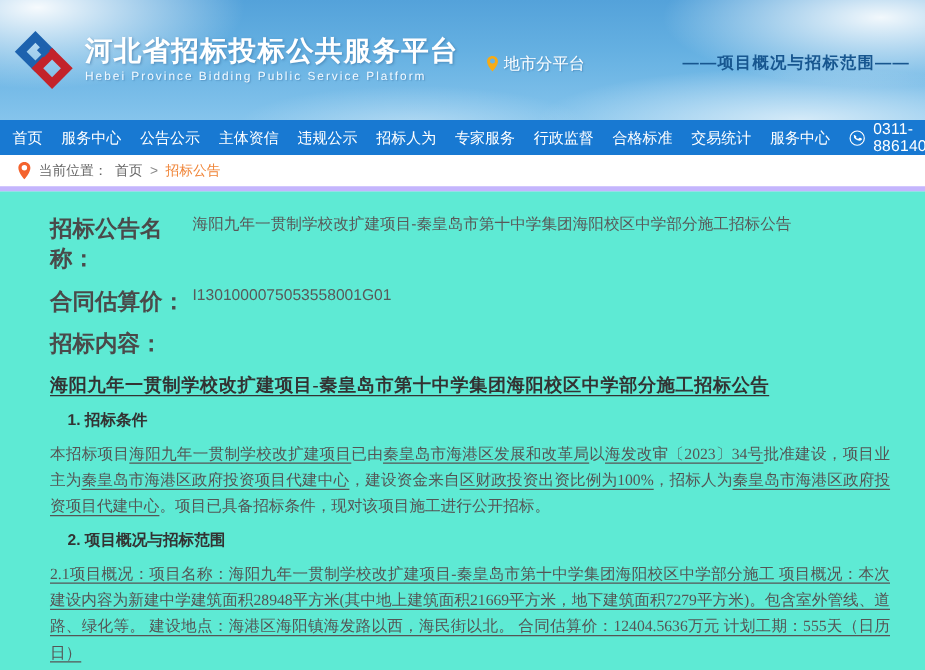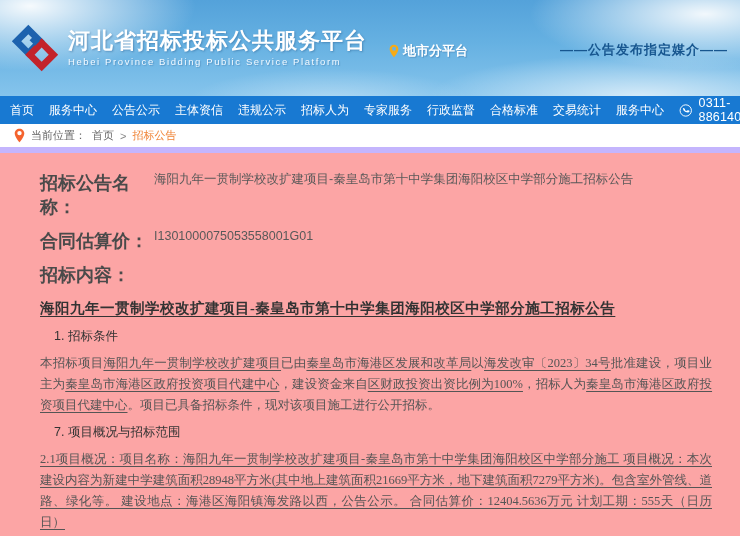--- a/index.html
+++ b/index.html
@@ -1,71 +1,71 @@
 <!DOCTYPE html>
 <html><head>
 <meta charset="utf-8">
 <style>
   * { margin:0; padding:0; box-sizing:border-box; }
   html,body { background:#fff; }
   body { font-family:"Liberation Sans","DejaVu Sans",sans-serif; }
-  .page { position:relative; width:740px; height:536px; overflow:hidden; background:#fca5a5; margin:0 auto; }
+  .page { position:relative; width:740px; height:536px; overflow:hidden; background:#5eead4; margin:0 auto; }
 
   
   .site-header{
     height:96px; display:flex; align-items:center; padding:0 12px 0 10px;
     background:
       radial-gradient(ellipse 230px 90px at 30px 6px,  rgba(255,255,255,.95), rgba(255,255,255,0) 72%),
       radial-gradient(ellipse 250px 80px at 705px 14px, rgba(255,255,255,.92), rgba(255,255,255,0) 70%),
       radial-gradient(ellipse 300px 60px at 640px 96px, rgba(255,255,255,.65), rgba(255,255,255,0) 70%),
       radial-gradient(ellipse 200px 45px at 330px 100px, rgba(255,255,255,.35), rgba(255,255,255,0) 70%),
       linear-gradient(180deg,#54a2da 0%,#66b1e2 45%,#85c4ec 100%);
   }
   .logo-svg{ width:50px; height:50px; margin-right:8px; flex:0 0 auto; }
   .title-block{ line-height:1; }
   .site-title{ font-size:22px; font-weight:bold; color:#fff; letter-spacing:1px;
                text-shadow:1px 1px 2px rgba(40,90,140,.45); white-space:nowrap; }
   .site-subtitle{ font-size:9.5px; color:#f2f9ff; letter-spacing:1.6px; margin-top:5px;
                   text-shadow:1px 1px 1px rgba(40,90,140,.35); white-space:nowrap; }
   .sub-platform{ display:flex; align-items:center; gap:4px; margin-left:22px; margin-top:6px;
-                 color:#fff; font-size:13px; font-weight:bold; cursor:pointer;
+                 color:#fff; font-size:13px; font-weight:normal; cursor:pointer;
                  text-shadow:1px 1px 1px rgba(40,90,140,.35); white-space:nowrap; }
   .pin-yellow{ color:#f6ab17; width:10px; height:14px; }
   .media-note{ margin-left:auto; margin-top:4px; font-size:13px; font-weight:bold;
                color:#17568f; letter-spacing:1px; white-space:nowrap; }
 
   
   .main-nav{ height:28px; background:#1879d2; display:flex; align-items:center;
              padding:0 10px; gap:15px; }
   .nav-item{ color:#fff; font-size:12px; text-decoration:none; white-space:nowrap; cursor:pointer; }
   .nav-phone{ margin-left:auto; display:flex; align-items:center; gap:6px; color:#fff; }
   .phone-svg{ width:17px; height:17px; }
   .phone-number{ font-size:12.5px; color:#fff; letter-spacing:.2px; }
 
   
   .breadcrumb{ height:29px; display:flex; align-items:center; gap:6px; padding:0 14px;
-               border-bottom:6px solid #c4b5fd; background:#fff; }
+               border-bottom:4px solid #c4b5fd; background:#fff; }
   .pin-orange{ color:#f4632e; width:11px; height:15px; }
   .crumb-text{ font-size:11px; color:#666; }
   .crumb-link{ font-size:11px; color:#666; text-decoration:none; cursor:pointer; }
   .crumb-sep{ font-size:11px; color:#888; }
   .crumb-current{ font-size:11px; color:#f08437; }
 
   
   .content{ padding:18px 28px 0 40px; }
   .meta-row{ display:flex; margin-bottom:10px; }
   .meta-label{ width:114px; flex:0 0 auto; font-size:18px; font-weight:bold; color:#4a4a4a; }
   .meta-value{ font-size:12.5px; color:#595959; }
 
   .doc-title{ font-family:"Liberation Serif","DejaVu Serif",serif;
               font-size:14.5px; font-weight:bold; color:#333;
               text-decoration:underline; text-underline-offset:3px;
               margin:12px 0 10px 0; letter-spacing:.5px; }
 
-  .doc-heading{ font-size:12.5px; font-weight:normal; color:#333;
+  .doc-heading{ font-size:12.5px; font-weight:bold; color:#333;
                 padding-left:14px; margin:8px 0 8px 0; }
   .doc-para{ font-family:"Liberation Serif","DejaVu Serif",serif;
              font-size:12.5px; color:#555; line-height:21px;
              text-align:justify; margin:0 0 7px 0; }
   .doc-para .u{ text-decoration:underline; text-underline-offset:3px; }
 </style>
 </head>
 <body>
 
 <div class="page">
@@ -81,21 +81,21 @@
     <div class="title-block">
       <div class="site-title">河北省招标投标公共服务平台</div>
       <div class="site-subtitle">Hebei Province Bidding Public Service Platform</div>
     </div>
     <div class="sub-platform">
       <svg class="pin-yellow" viewBox="0 0 24 32">
         <path fill-rule="evenodd" fill="currentColor" d="M12 1C6 1 1.5 5.6 1.5 11.3 1.5 19.6 12 31 12 31s10.5-11.4 10.5-19.7C22.5 5.6 18 1 12 1zm0 14.6a4.8 4.8 0 110-9.6 4.8 4.8 0 010 9.6z"></path>
       </svg>
       <span>地市分平台</span>
     </div>
-    <div class="media-note">——公告发布指定媒介——</div>
+    <div class="media-note">——项目概况与招标范围——</div>
   </header>
 
   <nav class="main-nav">
     <a class="nav-item">首页</a>
     <a class="nav-item">服务中心</a>
     <a class="nav-item">公告公示</a>
     <a class="nav-item">主体资信</a>
     <a class="nav-item">违规公示</a>
     <a class="nav-item">招标人为</a>
     <a class="nav-item">专家服务</a>
@@ -133,18 +133,18 @@
     </div>
     <div class="meta-row">
       <span class="meta-label">招标内容：</span>
     </div>
 
     <h1 class="doc-title">海阳九年一贯制学校改扩建项目-秦皇岛市第十中学集团海阳校区中学部分施工招标公告</h1>
 
     <div id="doc-body">
         <div class="doc-heading">1. 招标条件</div>
         <p class="doc-para"><span>本招标项目</span><span class="u">海阳九年一贯制学校改扩建项目</span><span>已由</span><span class="u">秦皇岛市海港区发展和改革局</span><span>以</span><span class="u">海发改审〔2023〕34号</span><span>批准建设，项目业主为</span><span class="u">秦皇岛市海港区政府投资项目代建中心</span><span>，建设资金来自</span><span class="u">区财政投资出资比例为100%</span><span>，招标人为</span><span class="u">秦皇岛市海港区政府投资项目代建中心</span><span>。项目已具备招标条件，现对该项目施工进行公开招标。</span></p>
-        <div class="doc-heading">7. 项目概况与招标范围</div>
-        <p class="doc-para"><span class="u">2.1项目概况：项目名称：海阳九年一贯制学校改扩建项目-秦皇岛市第十中学集团海阳校区中学部分施工 项目概况：本次建设内容为新建中学建筑面积28948平方米(其中地上建筑面积21669平方米，地下建筑面积7279平方米)。包含室外管线、道路、绿化等。 建设地点：海港区海阳镇海发路以西，公告公示。 合同估算价：12404.5636万元 计划工期：555天（日历日）</span></p>
+        <div class="doc-heading">2. 项目概况与招标范围</div>
+        <p class="doc-para"><span class="u">2.1项目概况：项目名称：海阳九年一贯制学校改扩建项目-秦皇岛市第十中学集团海阳校区中学部分施工 项目概况：本次建设内容为新建中学建筑面积28948平方米(其中地上建筑面积21669平方米，地下建筑面积7279平方米)。包含室外管线、道路、绿化等。 建设地点：海港区海阳镇海发路以西，海民街以北。 合同估算价：12404.5636万元 计划工期：555天（日历日）</span></p>
       </div>
   </main>
 
 </div>
 
 </body></html>

